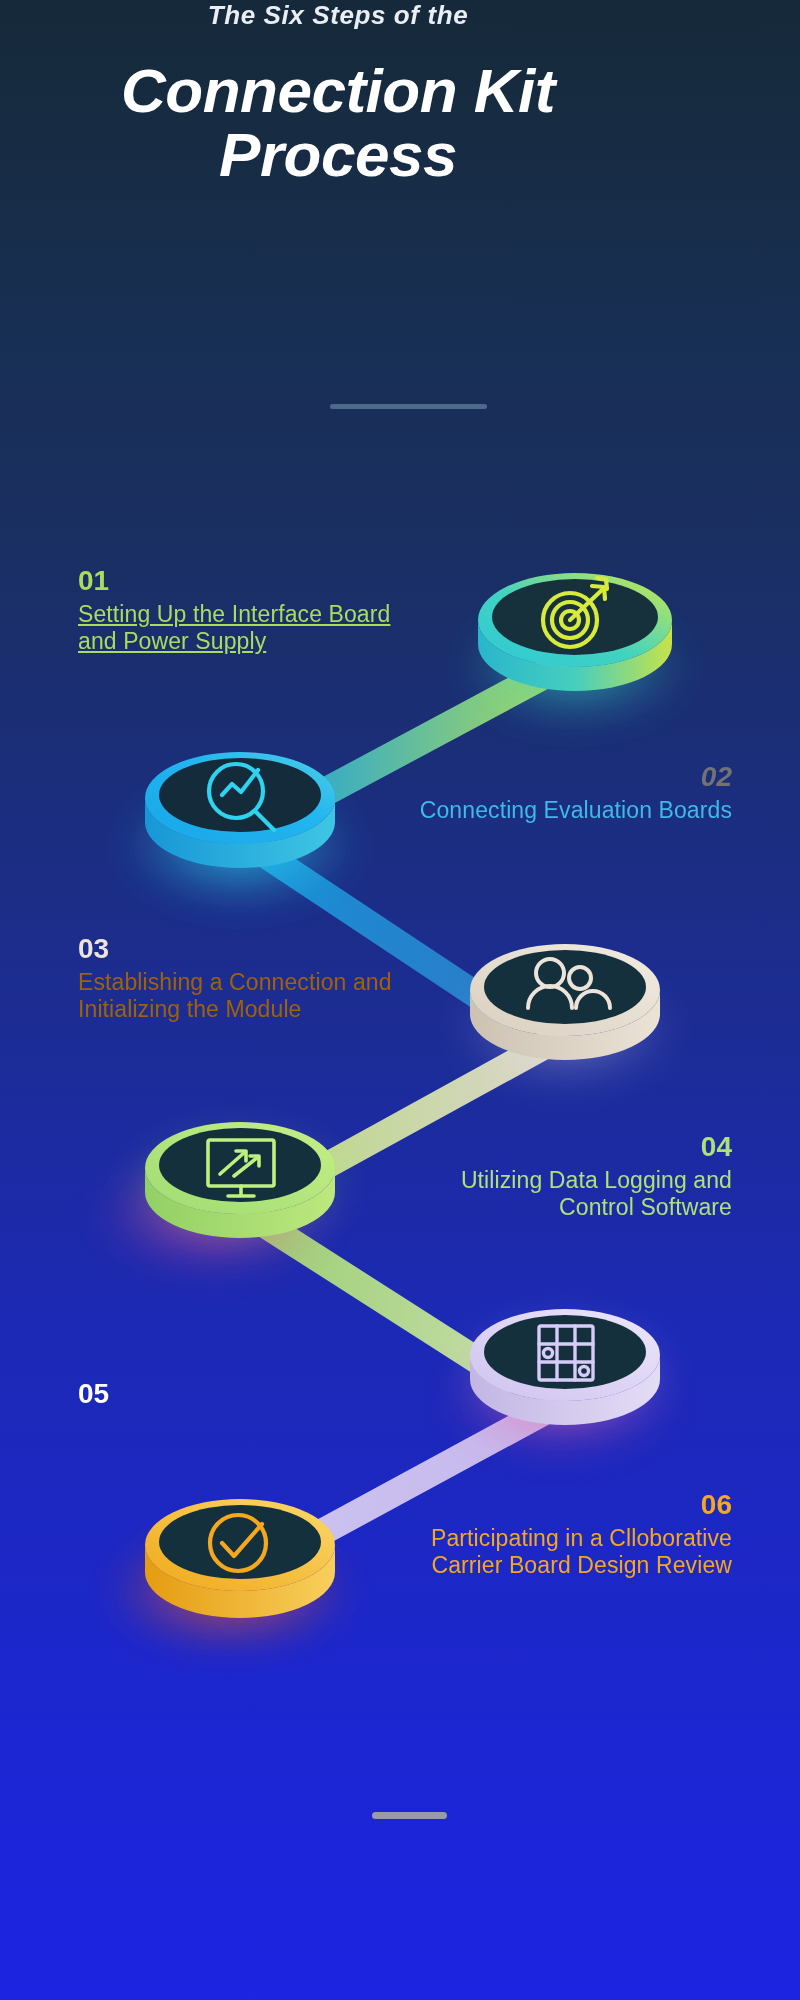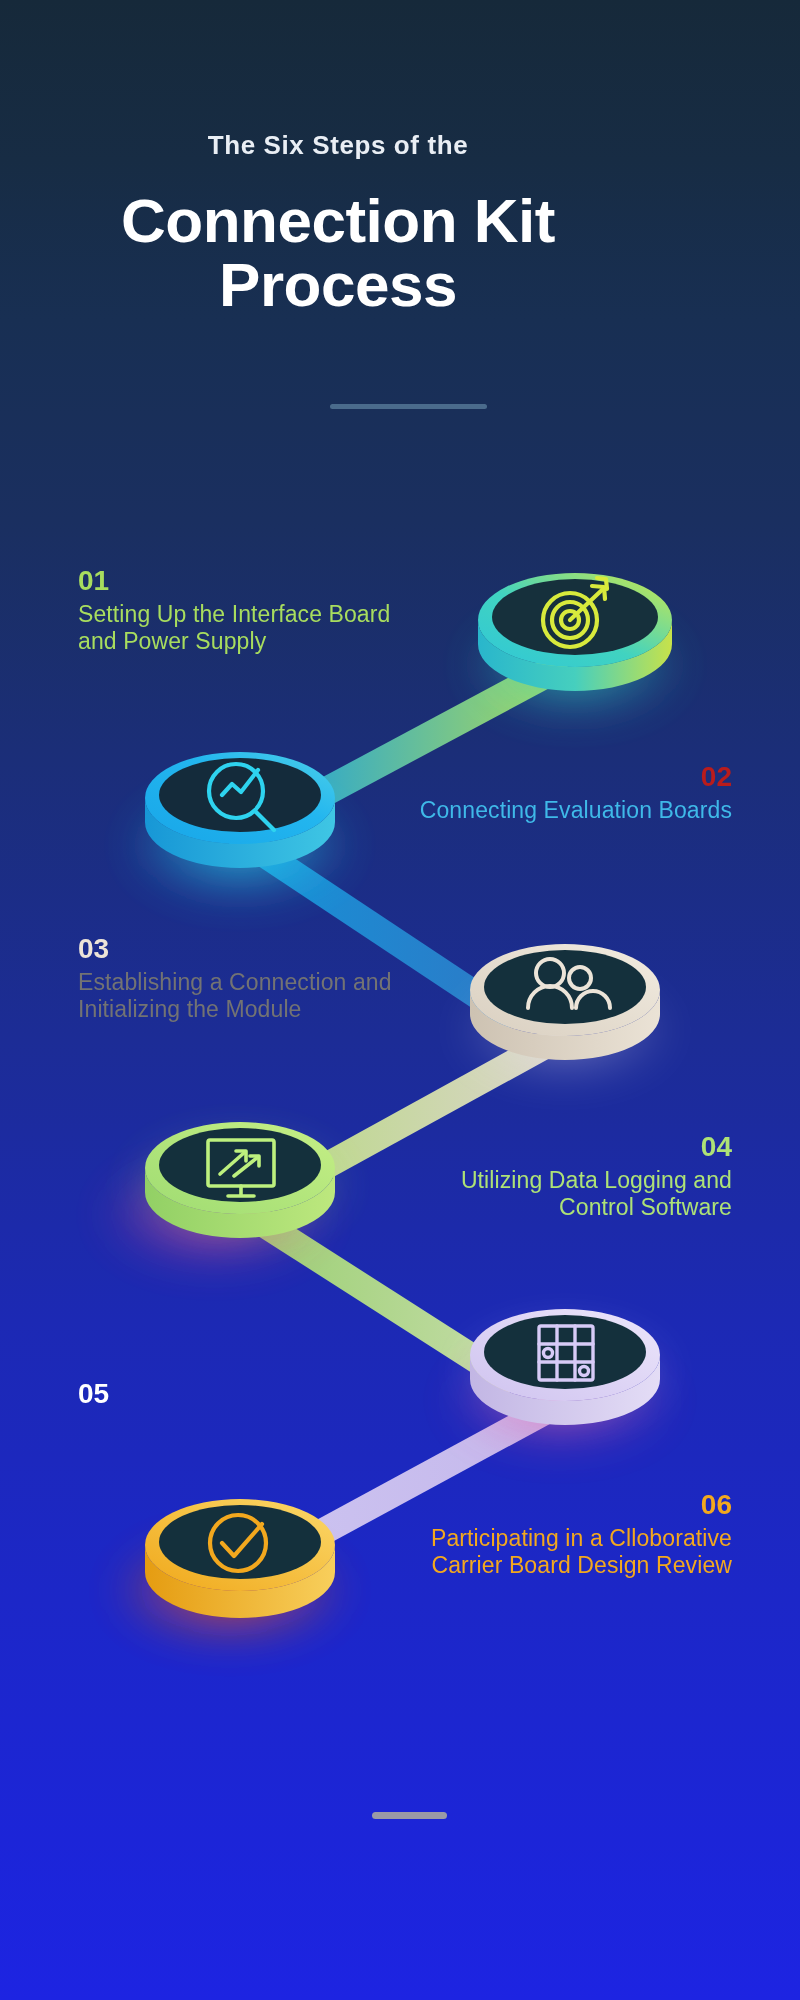--- a/index.html
+++ b/index.html
@@ -25,21 +25,21 @@
        #1d24e2 100%);
     position:relative;
   }
 
   
   #header {
     position:absolute;
     top:0; left:0;
     width:676px;
     text-align:center;
-    padding-top:130px;
+    font-style:italic;
   }
   #kicker {
     font-size:26px;
     font-weight:bold;
     color:#e9eef4;
     letter-spacing:0.6px;
   }
   #title {
     margin-top:28px;
     font-size:62px;
@@ -336,31 +336,31 @@
     <g fill="none" stroke="#f3a81e" stroke-width="4.2" stroke-linecap="round" stroke-linejoin="round">
       <circle cx="238" cy="1543" r="28"></circle>
       <polyline points="222,1543 234,1556 262,1524"></polyline>
     </g>
   </g>
 </svg>
 </div>
 
 <div class="step-text side-left" id="step-text-1">
   <div class="num" style="color: rgb(168, 221, 94);">01</div>
-  <div class="label" style="color: rgb(168, 221, 94);">Setting Up the Interface Board and Power Supply</div>
+  <div class="label" style="color: rgb(168, 221, 94); text-decoration: underline;">Setting Up the Interface Board and Power Supply</div>
 </div>
 
 <div class="step-text side-right" id="step-text-2">
-  <div class="num" style="color: #b91c1c;">02</div>
+  <div class="num" style="color: #737373; font-style: italic;">02</div>
   <div class="label" style="color: rgb(63, 185, 232);">Connecting Evaluation Boards</div>
 </div>
 
 <div class="step-text side-left" id="step-text-3">
   <div class="num" style="color: rgb(236, 228, 216);">03</div>
-  <div class="label" style="color: #737373;">Establishing a Connection and Initializing the Module</div>
+  <div class="label" style="color: #a16207;">Establishing a Connection and Initializing the Module</div>
 </div>
 
 <div class="step-text side-right" id="step-text-4">
   <div class="num" style="color: rgb(174, 226, 118);">04</div>
   <div class="label" style="color: rgb(174, 226, 118);">Utilizing Data Logging and Control Software</div>
 </div>
 
 <div class="step-text side-left" id="step-text-5">
   <div class="num" style="color: rgb(255, 255, 255);">05</div>
 </div>

